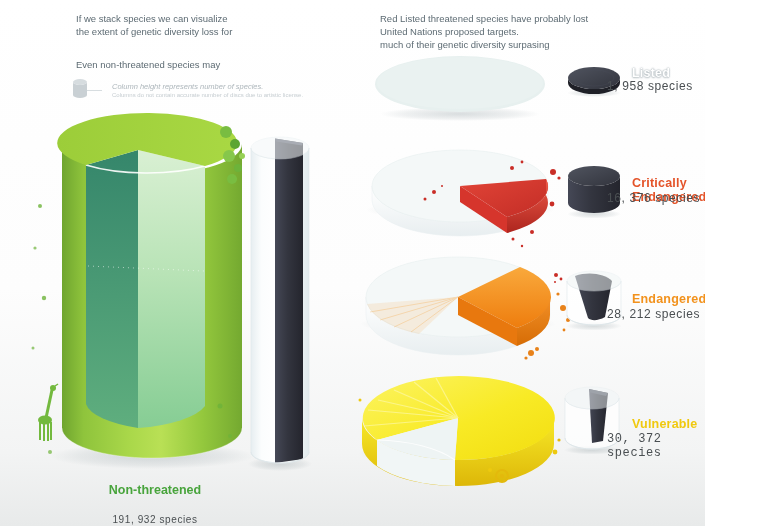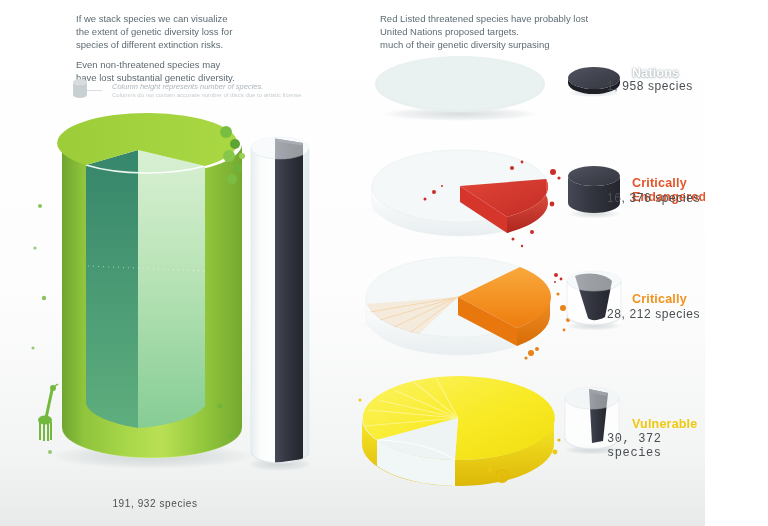--- a/index.html
+++ b/index.html
@@ -11,21 +11,21 @@
   .para{position:absolute;color:#5d6b73;font-size:9.5px;line-height:13px;}
   .legend{position:absolute;left:72px;top:78px;display:flex;align-items:flex-start;}
   .legend-text{margin-left:10px;padding-top:4px;}
   .legend-line1{color:#adb6bb;font-size:7.5px;line-height:9px;font-style:italic;}
   .legend-line2{color:#c6cdd1;font-size:6px;line-height:8px;}
   .legend-bracket{width:26px;height:1px;background:#d7dde0;margin-top:12px;margin-left:4px;}
   .cat-label{position:absolute;left:632px;font-weight:bold;font-size:12.5px;letter-spacing:.2px;}
   .cat-count{position:absolute;left:607px;font-size:12px;color:#4a4f52;letter-spacing:.6px;}
   .ghost-label{color:#ffffff;text-shadow:0 0 2px rgba(165,176,181,.95),0 0 1px rgba(165,176,181,.9),0 1px 2px rgba(165,176,181,.6);}
   .nt-label{position:absolute;left:60px;width:190px;text-align:center;font-weight:bold;font-size:12.5px;}
-  .nt-count{position:absolute;left:60px;width:190px;text-align:center;font-size:10px;color:#4a4f52;letter-spacing:.6px;}
+  .nt-count{position:absolute;left:60px;width:190px;text-align:center;font-size:10px;color:#4a4f52;letter-spacing:.6px;margin-top:16px;}
   svg{position:absolute;overflow:visible;}
 </style>
 </head>
 <body>
 
 <div id="canvas">
 
   <svg width="0" height="0">
     <defs>
       <linearGradient id="gBody" x1="0" y1="0" x2="1" y2="0">
@@ -98,25 +98,23 @@
         <stop offset="0" stop-color="rgba(130,145,150,.30)"></stop>
           <stop offset=".7" stop-color="rgba(130,145,150,.12)"></stop>
           <stop offset="1" stop-color="rgba(130,145,150,0)"></stop>
       </radialGradient>
     </defs>
   </svg>
 
   <div class="para" style="left:76px;top:12px;">
     <div>If we stack species we can visualize</div>
     <div>the extent of genetic diversity loss for</div>
-    <div>species of different extinction risks.</div>
   </div>
   <div class="para" style="left:76px;top:58px;">
     <div>Even non-threatened species may</div>
-    <div>have lost substantial genetic diversity.</div>
   </div>
 
   <div class="legend">
     <svg width="16" height="22" viewBox="0 0 16 22">
       <path d="M1,4 L1,17 A7,3 0 0 0 15,17 L15,4 A7,3 0 0 1 1,4 Z" fill="#c9d0d4"></path>
       <ellipse cx="8" cy="4" rx="7" ry="3" fill="#d6dcdf"></ellipse>
     </svg>
     <div class="legend-bracket"></div>
     <div class="legend-text">
       <div class="legend-line1">Column height represents number of species.</div>
@@ -165,20 +163,21 @@
 
   <svg style="left:246px;top:132px;" width="68" height="342" viewBox="0 0 68 342">
     <ellipse cx="34" cy="332" rx="32" ry="7" fill="url(#gShadow)"></ellipse>
     <path d="M5,16 L5,320 A29,11 0 0 0 63,320 L63,16 A29,11 0 0 1 5,16 Z" fill="url(#gGlass)" stroke="#dde6e9" stroke-width=".6"></path>
     <path d="M29,6.5 L57,11 L57,327 L29,331 Z" fill="url(#gSlab)"></path>
     <path d="M29,6.5 L57,11 L56,13.5 L30,9.5 Z" fill="#4d5160"></path>
     <ellipse cx="34" cy="16" rx="29" ry="11" fill="#f4f8f9" opacity=".55" stroke="#e3ebee" stroke-width=".6"></ellipse>
     <path d="M5,320 A29,11 0 0 0 63,320" fill="none" stroke="#e0e8eb" stroke-width="1"></path>
   </svg>
 
+  <div class="nt-label" style="top:483px;color:#48a43c;">Non-threatened</div>
   <div class="nt-count" style="top:498px;">191, 932 species</div>
 
   <div class="para" style="left:380px;top:12px;">
     <div>Red Listed threatened species have probably lost</div>
     <div>United Nations proposed targets.</div>
     <div>much of their genetic diversity surpasing</div>
   </div>
 
   <svg style="left:365px;top:50px;" width="200" height="75" viewBox="0 0 200 75">
     <ellipse cx="95" cy="64" rx="80" ry="7" fill="url(#gShadow)"></ellipse>
@@ -287,25 +286,25 @@
     <ellipse cx="30" cy="14" rx="27" ry="11" fill="#f1f6f7" opacity=".5" stroke="#e3eaec" stroke-width=".7"></ellipse>
     <path d="M3,54 A27,11 0 0 0 57,54" fill="none" stroke="#dfe7ea" stroke-width="1"></path>
   </svg>
 
   <svg style="left:552px;top:270px;" width="14" height="16" viewBox="0 0 14 16">
     <circle cx="4" cy="5" r="2" fill="#c92e27"></circle>
       <circle cx="9" cy="9" r="1.4" fill="#c92e27"></circle>
       <circle cx="3" cy="12" r="1" fill="#c92e27"></circle>
   </svg>
 
-  <div class="cat-label ghost-label" style="top:66px;">Nations</div>
+  <div class="cat-label ghost-label" style="top:66px;">Listed</div>
   <div class="cat-count" style="top:79px;">1, 958 species</div>
 
   <div class="cat-label" style="top:176px;color:#e4542a;">Critically Endangered</div>
   <div class="cat-count" style="top:191px;">16, 376 species</div>
 
-  <div class="cat-label" style="top:292px;color:#f2921d;">Critically</div>
+  <div class="cat-label" style="top:292px;color:#f2921d;">Endangered</div>
   <div class="cat-count" style="top:307px;">28, 212 species</div>
 
   <div class="cat-label" style="top:417px;color:#f0c90f;">Vulnerable</div>
   <div class="cat-count" style="top:432px;font-family:Liberation Mono, monospace;">30, 372 species</div>
 
 </div>
 
 </body></html>

